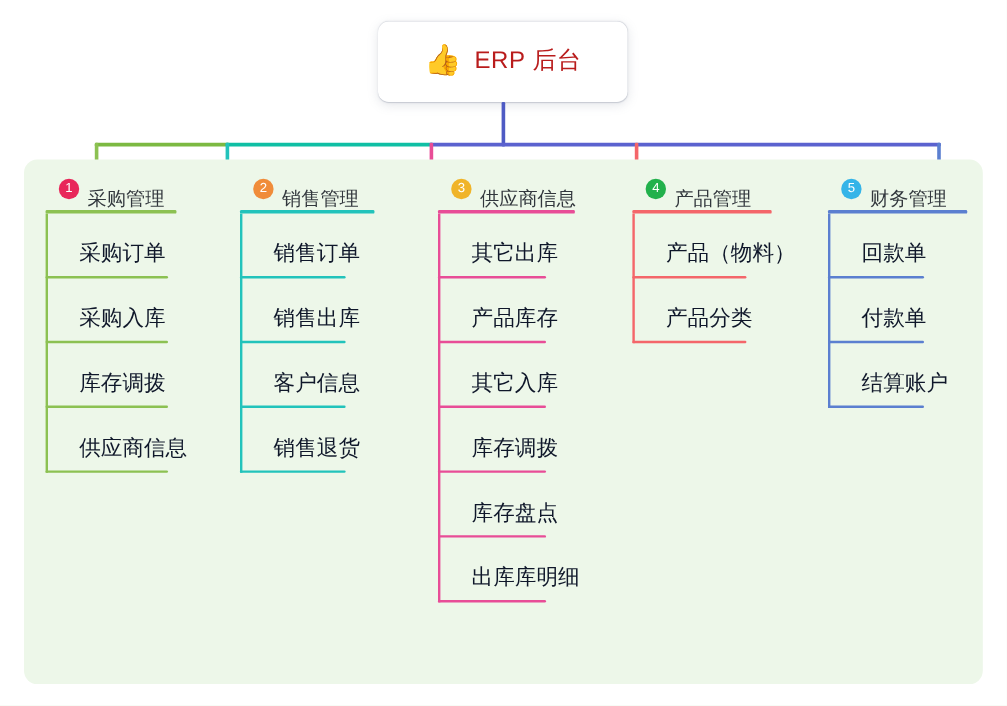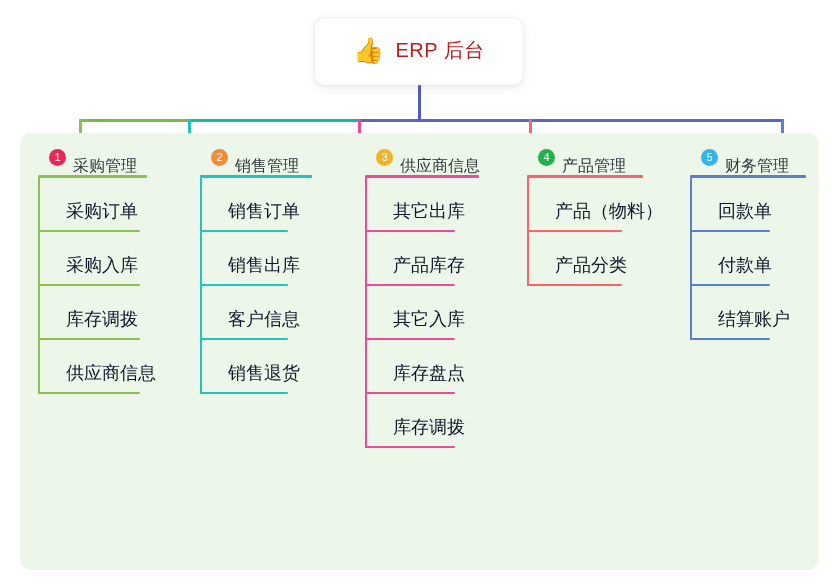--- a/index.html
+++ b/index.html
@@ -233,25 +233,29 @@
           </div>
           <div class="item">
             <span class="item-label">产品库存</span>
             <div class="item-rule" style="background: rgb(232, 77, 151); width: 90px;"></div>
           </div>
           <div class="item">
             <span class="item-label">其它入库</span>
             <div class="item-rule" style="background: rgb(232, 77, 151); width: 90px;"></div>
           </div>
           <div class="item">
+            <span class="item-label">库存调拨</span>
+            <div class="item-rule" style="background: rgb(232, 77, 151); width: 90px;"></div>
+          </div>
+          <div class="item">
             <span class="item-label">库存盘点</span>
             <div class="item-rule" style="background: rgb(232, 77, 151); width: 90px;"></div>
           </div>
           <div class="item">
-            <span class="item-label">库存调拨</span>
+            <span class="item-label">出库库明细</span>
             <div class="item-rule" style="background: rgb(232, 77, 151); width: 90px;"></div>
           </div>
         </div>
       </div>
       <div class="column" style="left: 527px; width: 116px;">
         <div class="col-head">
           <span class="badge" style="background: rgb(34, 177, 76);">4</span>
           <span class="col-title">产品管理</span>
         </div>
         <div class="head-rule" style="background: rgb(244, 102, 106); width: 116px;"></div>

